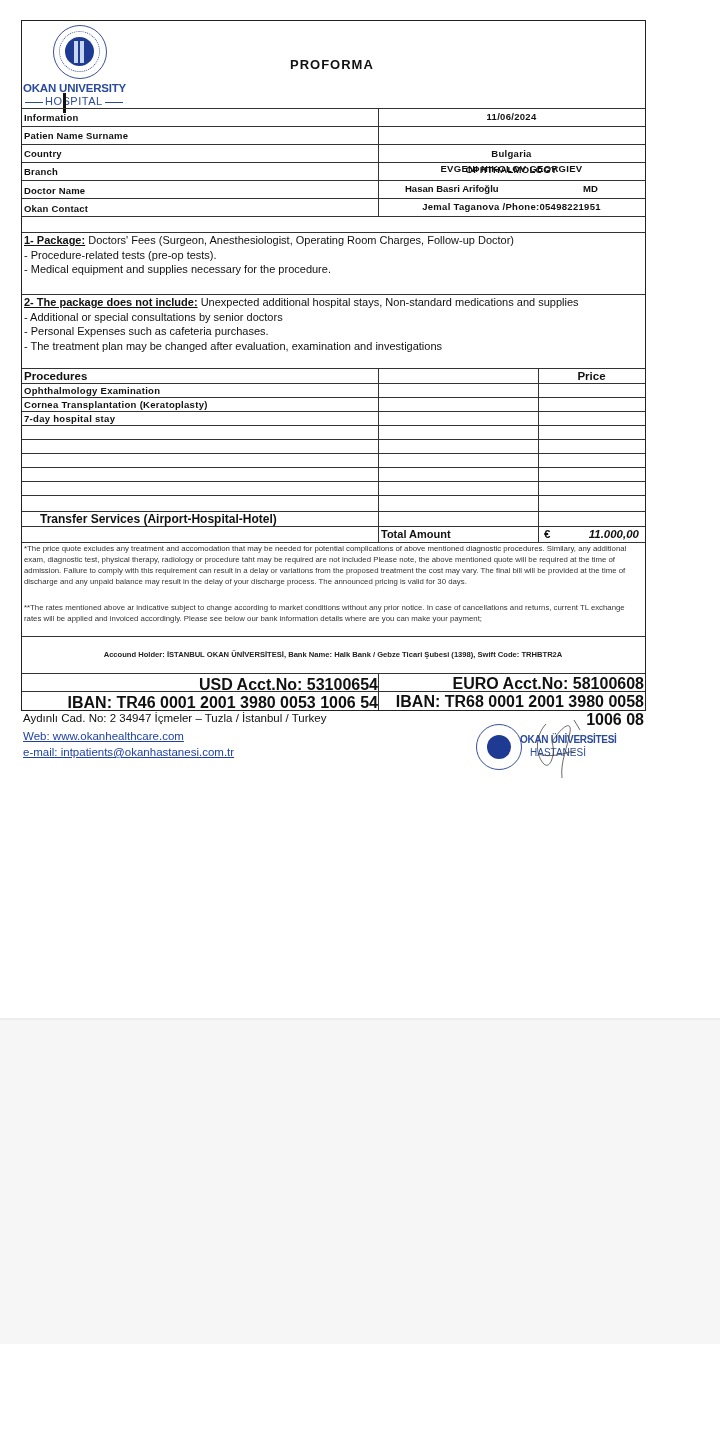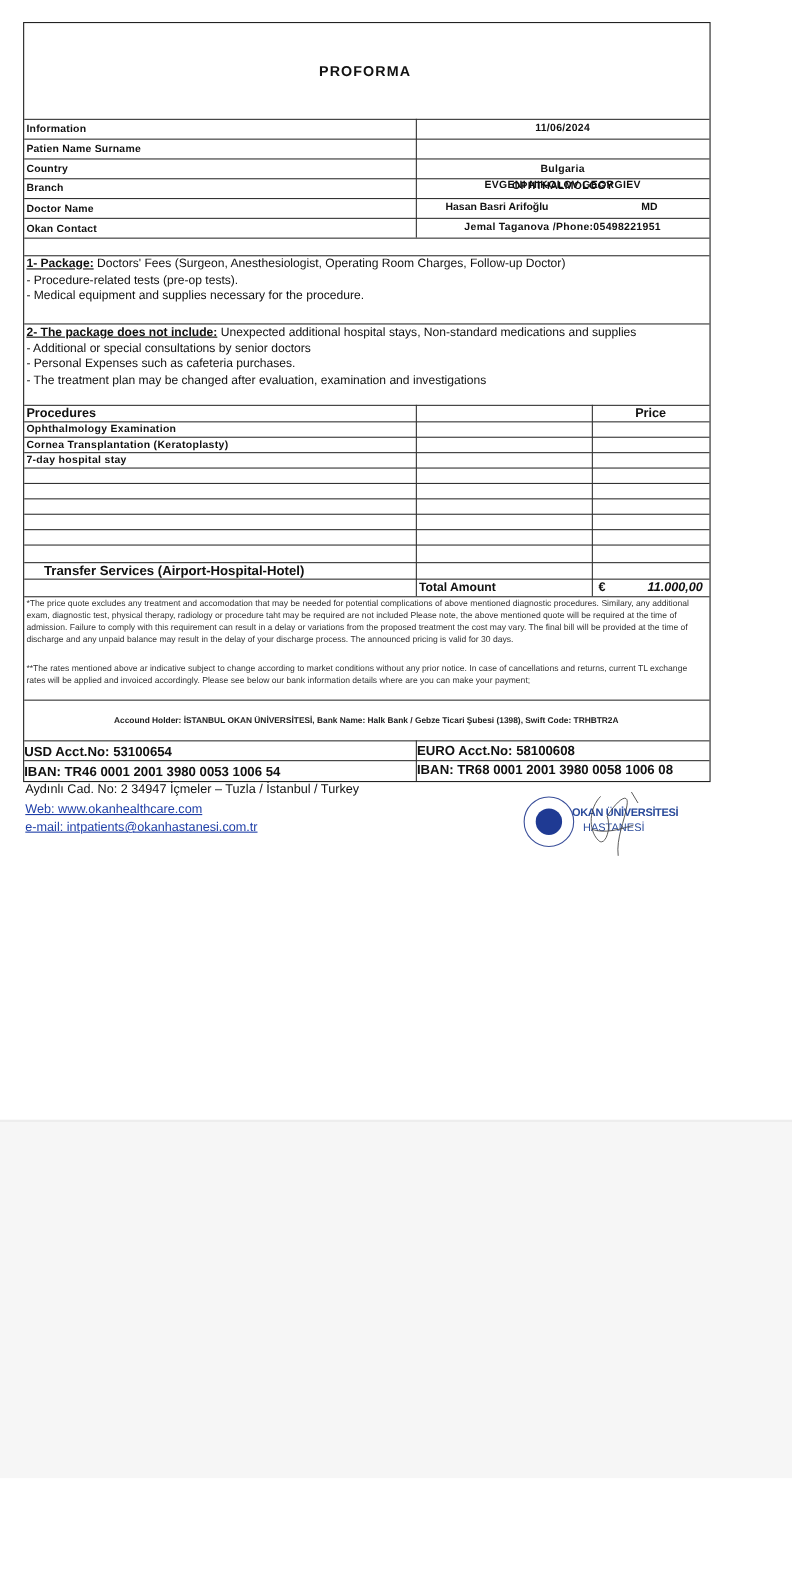--- a/index.html
+++ b/index.html
@@ -42,40 +42,51 @@
   .price-head { position: absolute; left: 517px; width: 105px; text-align: center; font-size: 11.5px; font-weight: bold; }
   .proc-item { position: absolute; left: 2px; font-size: 9.5px; font-weight: bold; letter-spacing: 0.3px; }
   .transfer { position: absolute; left: 18px; font-size: 12px; font-weight: bold; }
   .total-label { position: absolute; left: 359px; font-size: 11px; font-weight: bold; }
   .total-cur { position: absolute; left: 522px; font-size: 11.5px; font-weight: bold; }
   .total-val { position: absolute; right: 6px; font-size: 11.5px; font-weight: bold; font-style: italic; }
 
   .notes { position: absolute; left: 2px; width: 618px; font-size: 7.8px; line-height: 11px; color: #333; }
 
   .bank-holder { position: absolute; left: 0; width: 622px; text-align: center; font-size: 7.6px; font-weight: bold; color: #222; }
-  .acct { position: absolute; font-size: 12px; font-weight: bold; text-align: left; }
+  .acct { position: absolute; font-size: 16px; font-weight: bold; text-align: right; }
 
   .footer { position: absolute; left: 23px; font-size: 11.5px; color: #111; }
   .footer-link { position: absolute; left: 23px; font-size: 11.5px; color: #1f3fa8; text-decoration: underline; }
 
   .stamp { position: absolute; left: 476px; top: 722px; width: 140px; height: 64px; }
   .stamp .seal2 { position: absolute; left: 0; top: 2px; width: 46px; height: 46px; border-radius: 50%; border: 1.5px solid #3a4f9a; }
   .stamp .seal2 .core { position: absolute; left: 10px; top: 10px; width: 24px; height: 24px; border-radius: 50%; background: #1f3a93; }
   .stamp .s-name { position: absolute; left: 44px; top: 12px; font-size: 10px; font-weight: bold; color: #2a4a9a; letter-spacing: -0.3px; white-space: nowrap; }
   .stamp .s-sub { position: absolute; left: 54px; top: 25px; font-size: 10px; color: #2a4a9a; white-space: nowrap; }
   .stamp svg { position: absolute; left: 40px; top: -8px; }
 </style>
 </head>
 <body>
 
 <div class="page">
 
   <div class="doc" style="height:691px;">
 
     <div class="header">
+      <div class="logo">
+        <div class="seal">
+          <div class="ring"></div>
+          <div class="core"></div>
+          <div class="col" style="left:20px;"></div>
+          <div class="col" style="left:26px;"></div>
+        </div>
+        <div class="logo-name">OKAN UNIVERSITY</div>
+        <div class="logo-sub"><span class="dash"></span><span>HOSPITAL</span><span class="dash"></span></div>
+        <div class="cursor-bar"></div>
+      </div>
       <div class="title">PROFORMA</div>
     </div>
 
     <div class="hline" style="top:87px;"></div>
     <div class="hline" style="top:105px;"></div>
     <div class="hline" style="top:123px;"></div>
     <div class="hline" style="top:141px;"></div>
     <div class="hline" style="top:159px;"></div>
     <div class="hline" style="top:177px;"></div>
     <div class="hline" style="top:195px;"></div>

